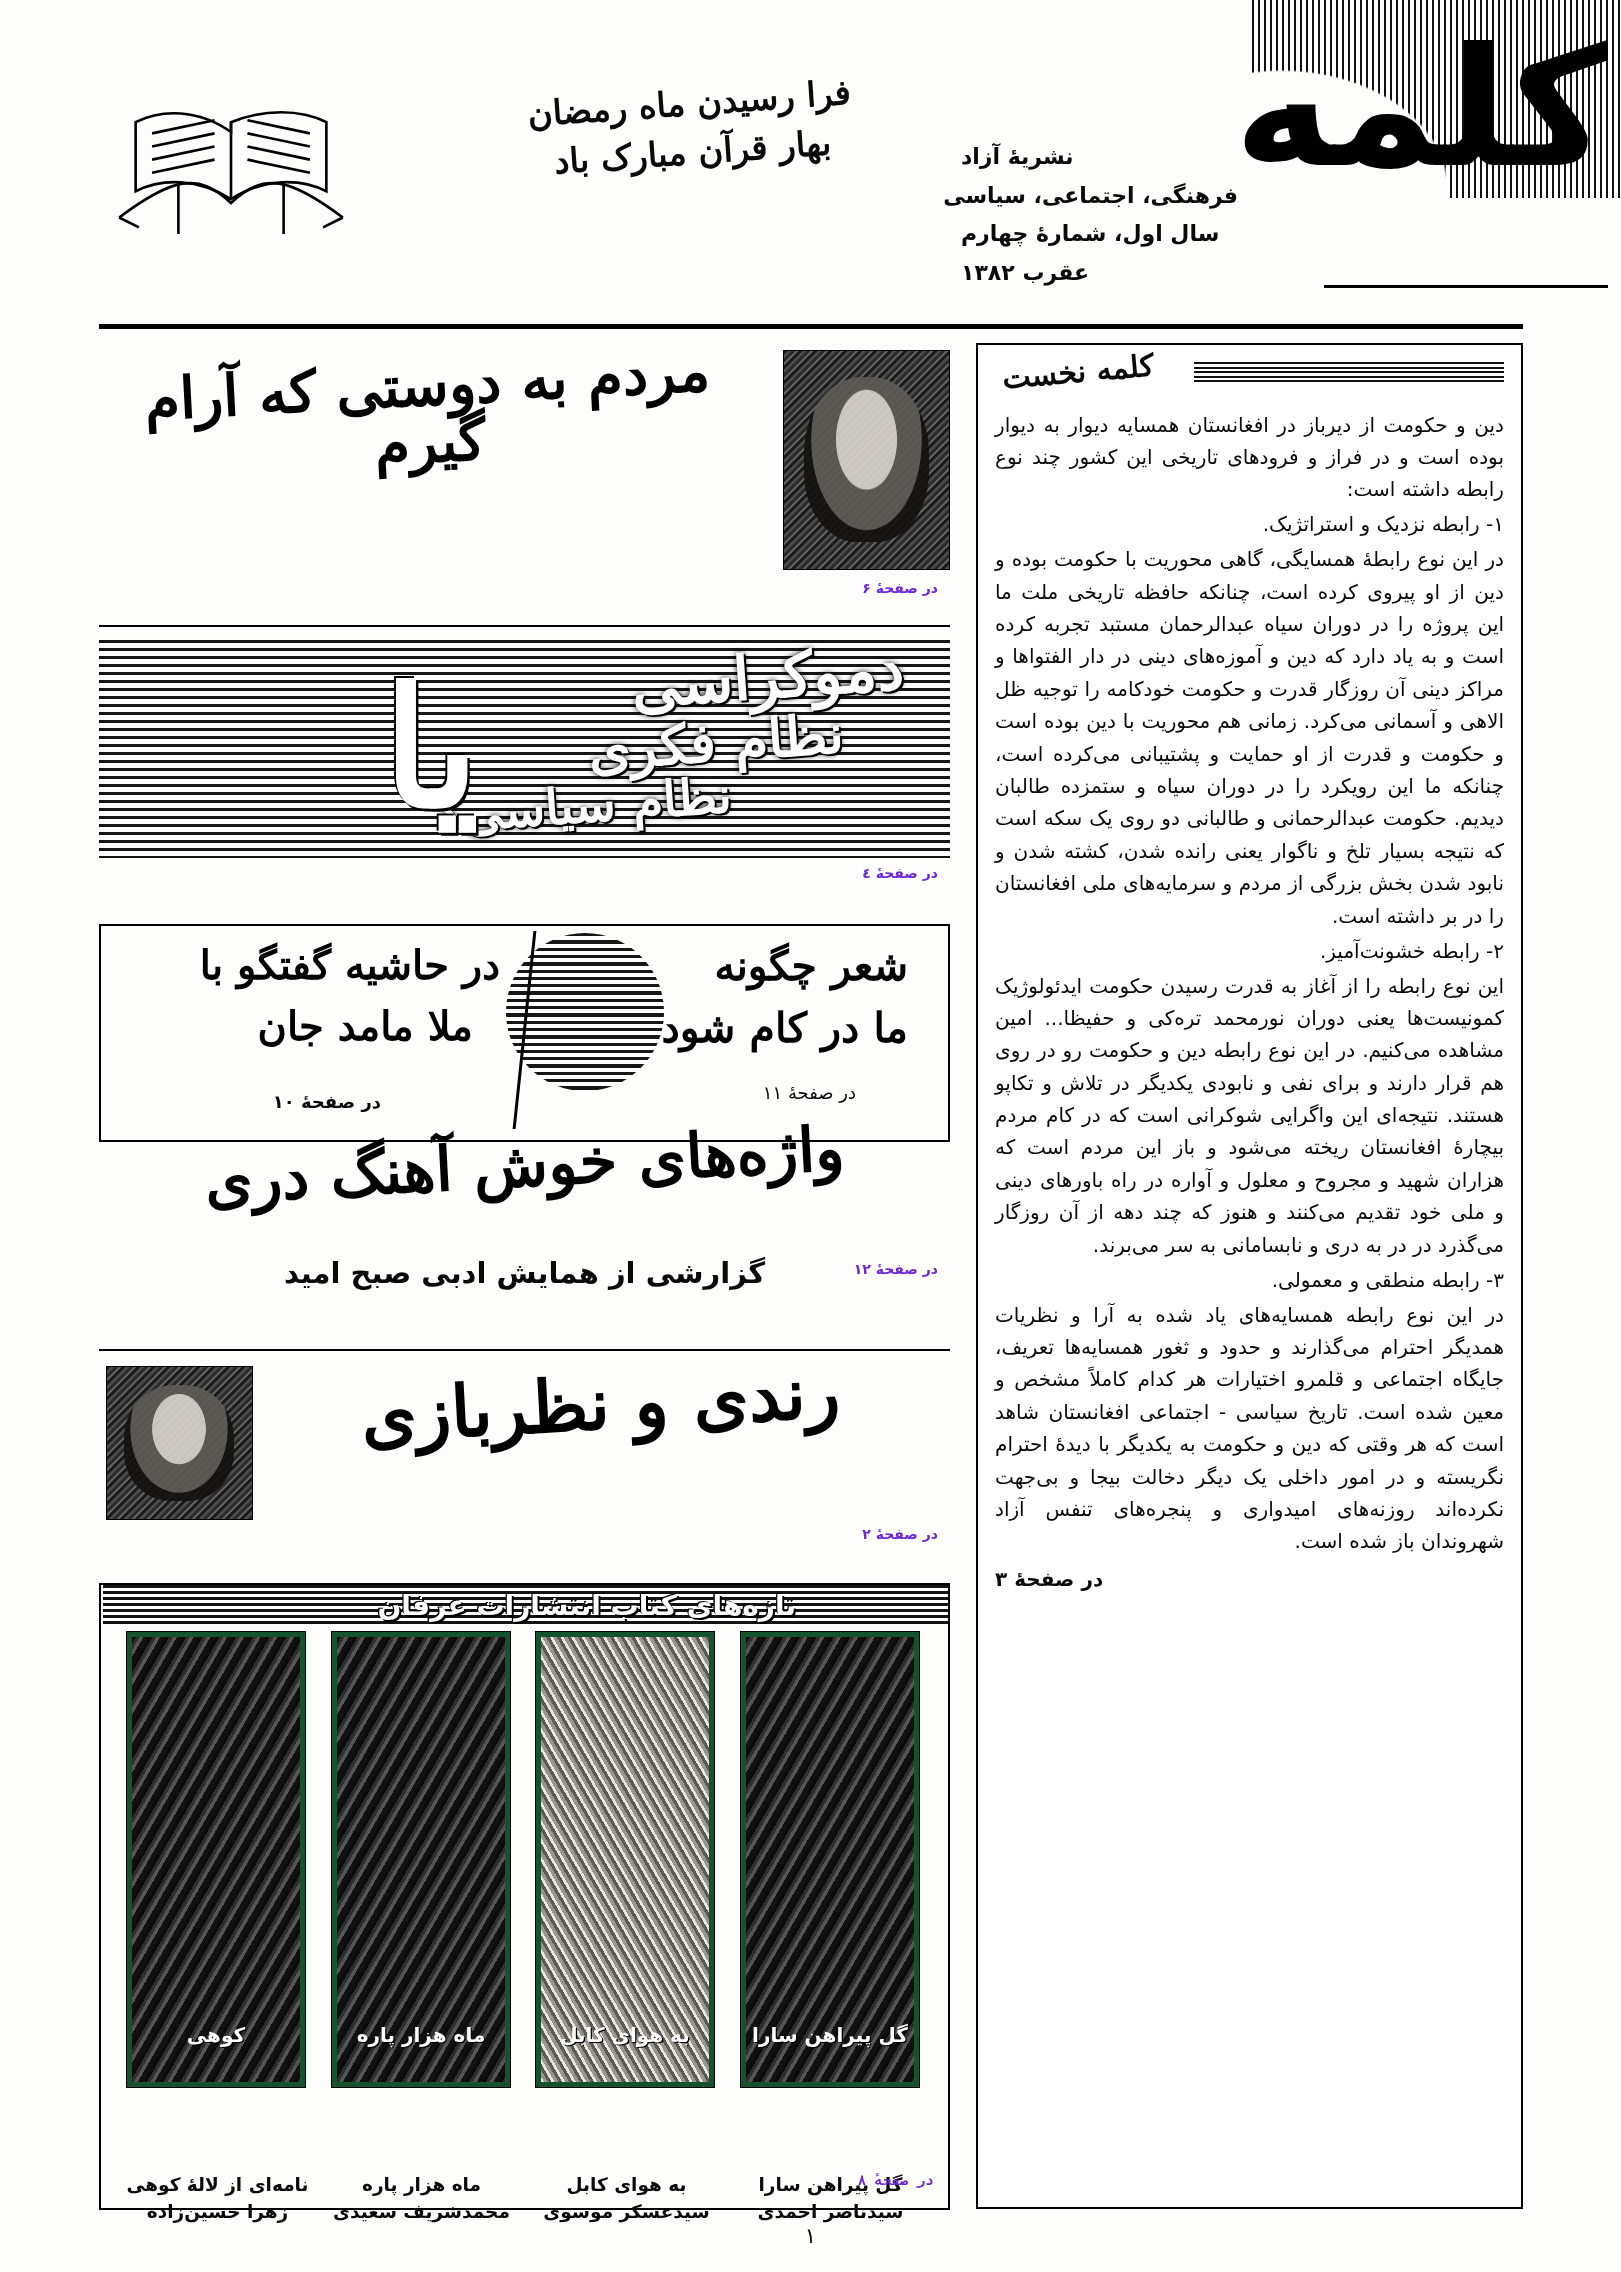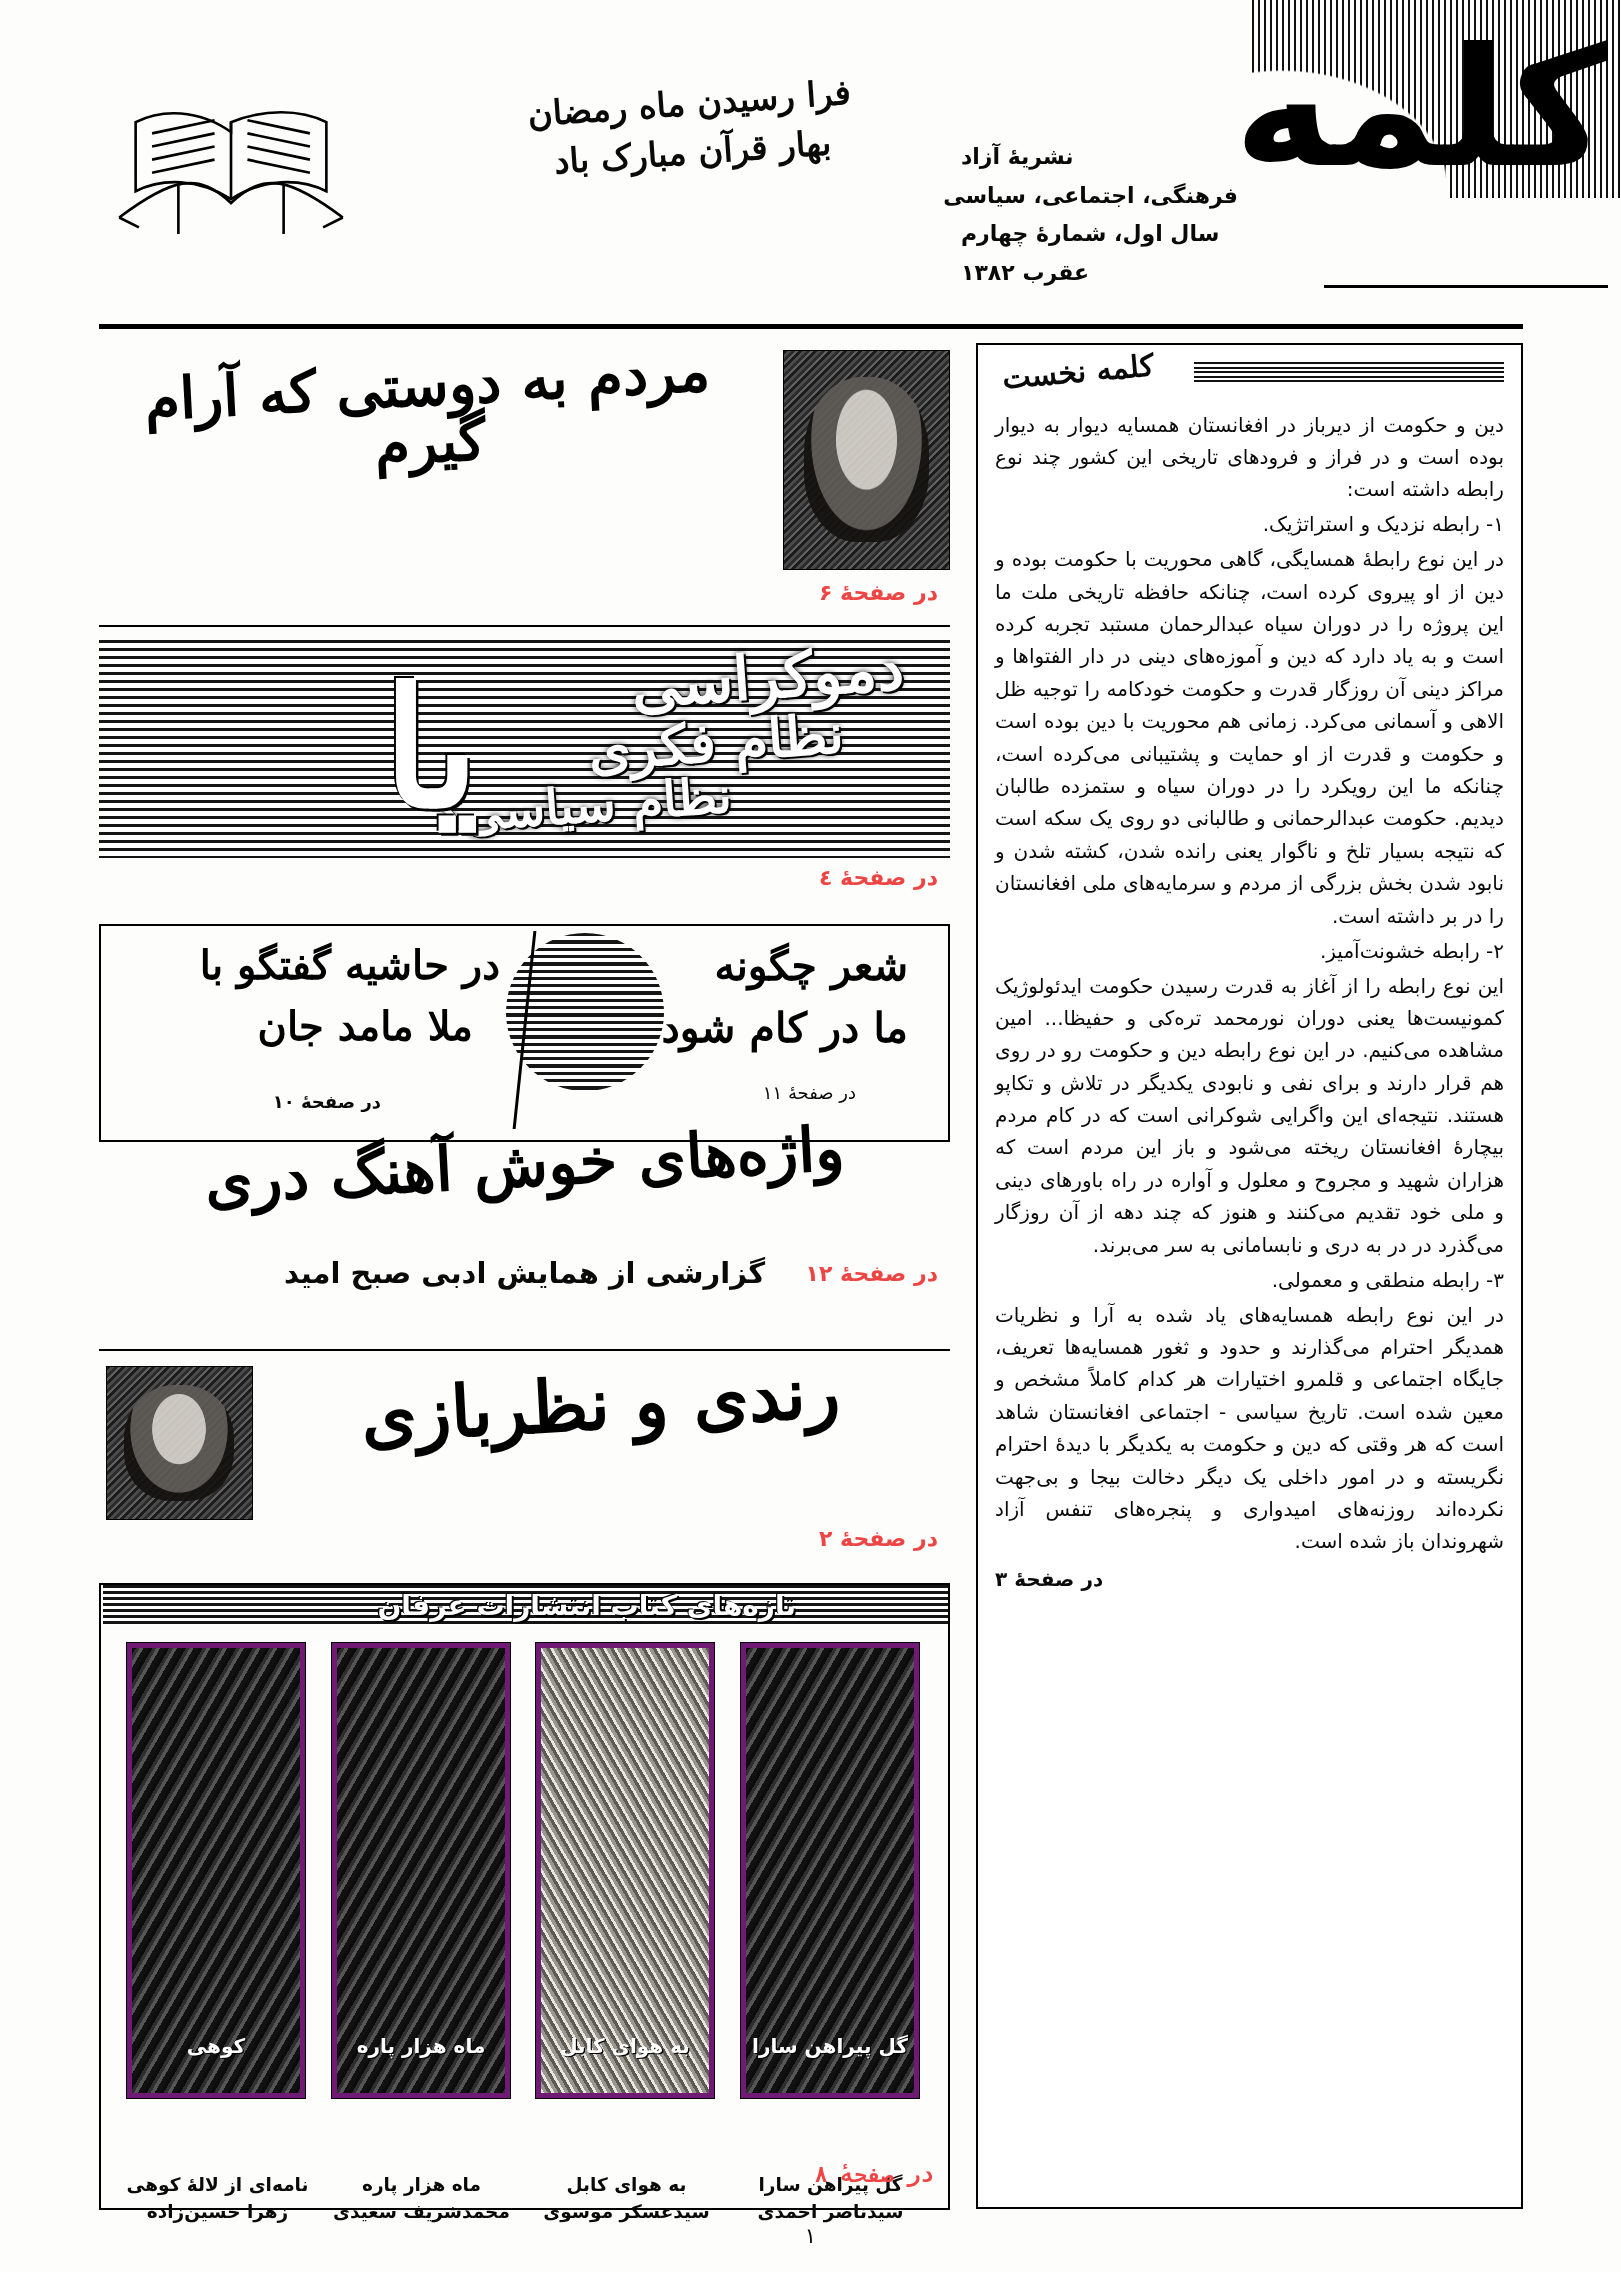--- a/index.html
+++ b/index.html
@@ -191,23 +191,23 @@
     width: 851px;
     box-sizing: border-box;
   }
   .headline-cal {
     font-family: "DejaVu Serif", serif;
     font-weight: bold;
     color: #000;
     line-height: 1;
   }
   .cont-note {
-    font-size: 22px;
-    font-weight: bold;
-    color: #ef4444;
+    font-size: 14px;
+    font-weight: bold;
+    color: #6d28d9;
   }
   .photo {
     background:
       repeating-linear-gradient(135deg, #1b1b1b 0 2.6px, #4a4a4a 2.6px 5.3px, #2b2b2b 5.3px 8px, #606060 8px 10.6px);
     border: 1.3px solid #000;
     position: relative;
     overflow: hidden;
   }
   .photo::after {
     content: "";
@@ -284,23 +284,23 @@
     position:absolute; right: 0; top: 0; width: 845px; height: 40px;
     background: repeating-linear-gradient(180deg,#141414 0 2.6px,#fff 2.6px 6px);
   }
   #t6 .banner span {
     position:absolute; right: 152px; top: 4px;
     font-size: 28px; font-weight: bold; color:#fff;
     text-shadow: 2px 2px 0 #000, -1.3px -1.3px 0 #000;
   }
   #t6 .shelf { position:absolute; left: 0; top: 46px; width: 845px; height: 488px; }
   .book {
-    position:absolute; top: 11px; width: 178px; height: 455px;
+    position:absolute; top: 0; width: 178px; height: 455px;
     border: 1.3px solid #000;
-    background: #701a75;
+    background: #14532d;
     overflow: hidden;
   }
   .book .art {
     position:absolute; inset: 5.3px;
     background:
       repeating-linear-gradient(120deg,#0c0c0c 0 3.3px,#2e2e2e 3.3px 6.6px,#555 6.6px 10px,#111 10px 14.5px);
   }
   .book .art.light { background: repeating-linear-gradient(60deg,#e9e6e0 0 2.6px,#9a968f 2.6px 6px,#5d5a55 6px 9.2px); }
   .book .bk-title {
     position:absolute; left: 0; right: 0; bottom: 40px;

